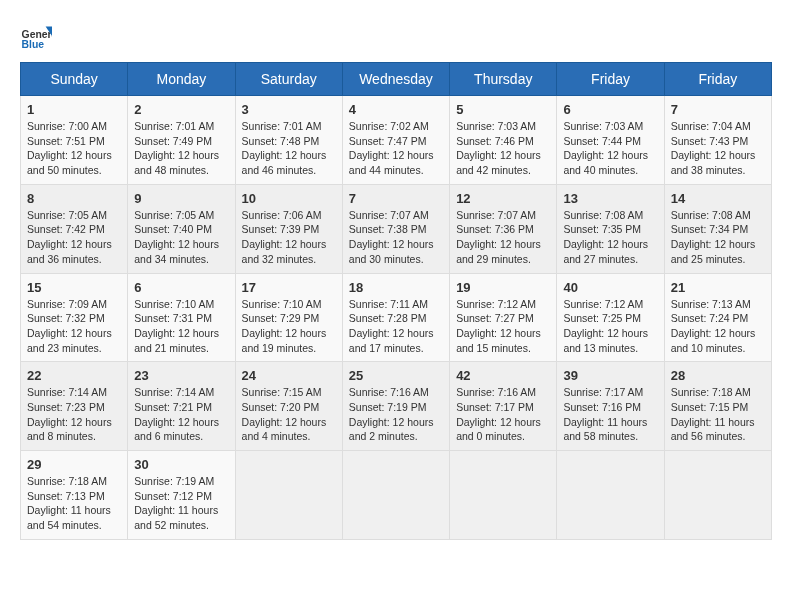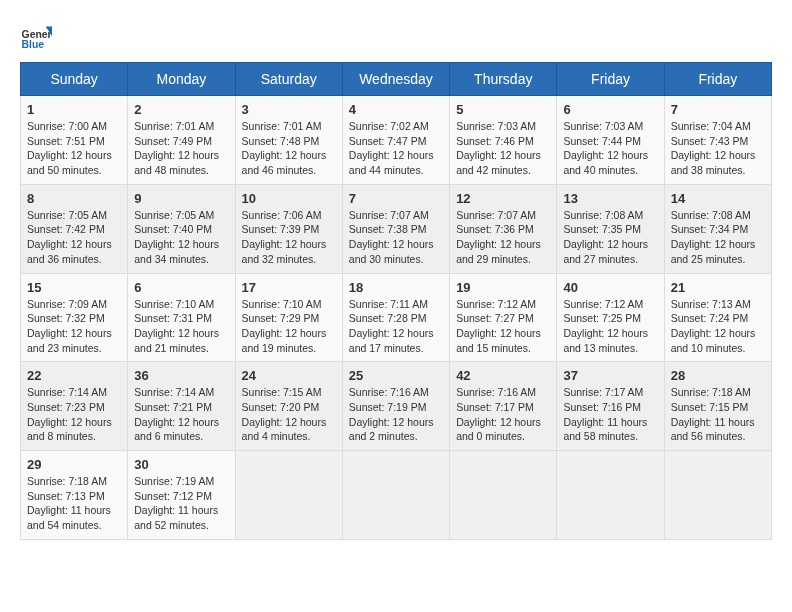--- a/index.html
+++ b/index.html
@@ -200,37 +200,37 @@
           <span class="day-number">21</span>
 <div class="day-info">Sunrise: 7:13 AM<br>Sunset: 7:24 PM<br>Daylight: 12 hours and 10 minutes.</div>
         </td>
       </tr>
       <tr>
         <td>
           <span class="day-number">22</span>
 <div class="day-info">Sunrise: 7:14 AM<br>Sunset: 7:23 PM<br>Daylight: 12 hours and 8 minutes.</div>
         </td>
         <td>
-          <span class="day-number">36</span>
+          <span class="day-number">23</span>
 <div class="day-info">Sunrise: 7:14 AM<br>Sunset: 7:21 PM<br>Daylight: 12 hours and 6 minutes.</div>
         </td>
         <td>
           <span class="day-number">24</span>
 <div class="day-info">Sunrise: 7:15 AM<br>Sunset: 7:20 PM<br>Daylight: 12 hours and 4 minutes.</div>
         </td>
         <td>
           <span class="day-number">25</span>
 <div class="day-info">Sunrise: 7:16 AM<br>Sunset: 7:19 PM<br>Daylight: 12 hours and 2 minutes.</div>
         </td>
         <td>
           <span class="day-number">42</span>
 <div class="day-info">Sunrise: 7:16 AM<br>Sunset: 7:17 PM<br>Daylight: 12 hours and 0 minutes.</div>
         </td>
         <td>
-          <span class="day-number">37</span>
+          <span class="day-number">39</span>
 <div class="day-info">Sunrise: 7:17 AM<br>Sunset: 7:16 PM<br>Daylight: 11 hours and 58 minutes.</div>
         </td>
         <td>
           <span class="day-number">28</span>
 <div class="day-info">Sunrise: 7:18 AM<br>Sunset: 7:15 PM<br>Daylight: 11 hours and 56 minutes.</div>
         </td>
       </tr>
       <tr>
         <td>
           <span class="day-number">29</span>

